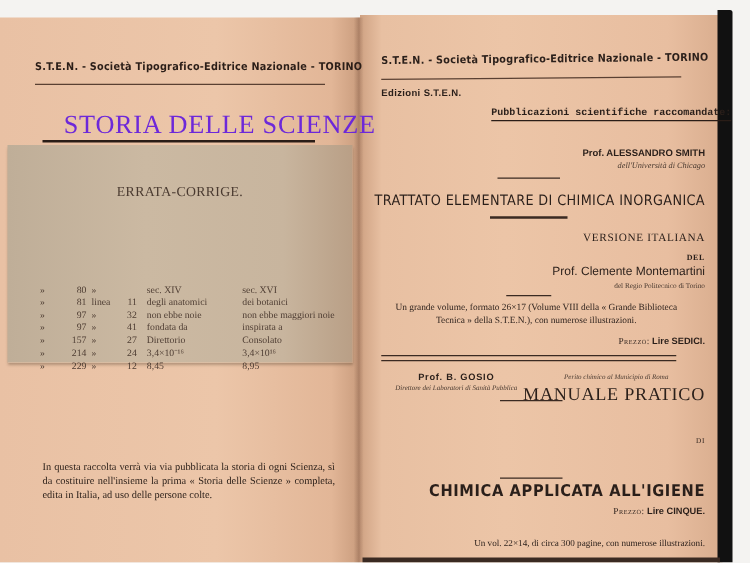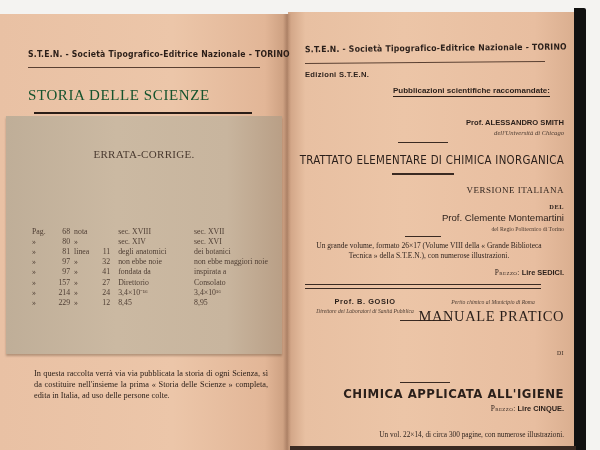--- a/index.html
+++ b/index.html
@@ -32,27 +32,27 @@
 
   
   .publisher-left {
     position:absolute; left:28px; top:49px; width:230px;
     font-family:"DejaVu Sans Condensed","DejaVu Sans",sans-serif;
     font-weight:bold; font-size:8.6px; letter-spacing:0.2px;
     white-space:nowrap; color:#2b1e18;
   }
   .rule-left-1 { position:absolute; left:28px; top:67px; width:232px; height:1px; background:#5a4032; }
   .series-title {
-    position:absolute; left:28px; top:87px;
-    font-size:15px; letter-spacing:0.6px; white-space:nowrap; color:#14532d;
+    position:absolute; left:51px; top:87px;
+    font-size:21px; letter-spacing:0.6px; white-space:nowrap; color:#6d28d9;
   }
   .rule-left-2 { position:absolute; left:34px; top:112px; width:218px; height:2px; background:#2a1d17; }
 
   .errata-sheet {
-    position:absolute; left:6px; top:116px; width:276px; height:238px;
+    position:absolute; left:6px; top:116px; width:276px; height:174px;
     background:linear-gradient(90deg,#bfae98 0%,#cbb9a2 40%,#c8b59e 80%,#b99f86 100%);
     box-shadow:0 2px 2px rgba(80,60,40,0.35);
   }
   .errata-title {
     position:absolute; left:0; width:100%; top:32px; text-align:center;
     font-size:11px; letter-spacing:0.3px; color:#4a3a30;
   }
   .errata-table {
     position:absolute; left:26px; top:110px; border-collapse:collapse;
     font-size:7.8px; color:#4e3d33;
@@ -77,21 +77,21 @@
     font-weight:bold; font-size:8.6px; letter-spacing:0.2px; white-space:nowrap;
     transform:rotate(-0.6deg);
   }
   .rule-right-1 { position:absolute; left:305px; top:62px; width:240px; height:1px; background:#5a4032; transform:rotate(-0.5deg); }
   .edizioni {
     position:absolute; left:305px; top:70px;
     font-family:"Liberation Sans", sans-serif; font-weight:bold; font-size:7.6px; letter-spacing:0.3px;
   }
   .recommended {
     position:absolute; left:393px; top:86px;
-    font-family:Liberation Sans, sans-serif;
+    font-family:Liberation Mono, monospace;
     font-weight:bold; font-size:8px; white-space:nowrap;
     border-bottom:1.5px solid #2a1d17; padding-bottom:1px;
   }
   .center-block { position:absolute; left:292px; width:272px; text-align:right; }
   .prof-smith { top:118px; font-family:"Liberation Sans", sans-serif; font-weight:bold; font-size:7.6px; }
   .smith-affil { top:129px; font-style:italic; font-size:6.6px; color:#4a3a30; }
   .short-rule { position:absolute; height:1px; background:#3a2a22; }
   .treatise-title { top:153px; font-family:"DejaVu Sans Condensed","DejaVu Sans",sans-serif; font-size:11.4px; letter-spacing:0.3px; }
   .version { top:185px; font-size:9px; letter-spacing:0.5px; }
   .del { top:203px; font-size:6.4px; font-weight:bold; letter-spacing:0.5px; }
@@ -131,28 +131,20 @@
 
 <div class="publisher-left">S.T.E.N. - Società Tipografico-Editrice Nazionale - TORINO</div>
 <div class="rule-left-1"></div>
 <div class="series-title">STORIA DELLE SCIENZE</div>
 <div class="rule-left-2"></div>
 
 <div class="errata-sheet">
   <div class="errata-title">ERRATA-CORRIGE.</div>
   <table class="errata-table">
     <tbody>
-      <tr>
-        <td class="c-pag">Pag.</td>
-        <td class="c-page">68</td>
-        <td class="c-kind">nota</td>
-        <td class="c-line"></td>
-        <td class="c-wrong">sec. XVIII</td>
-        <td class="c-right">sec. XVII</td>
-      </tr>
       <tr>
         <td class="c-pag">»</td>
         <td class="c-page">80</td>
         <td class="c-kind">»</td>
         <td class="c-line"></td>
         <td class="c-wrong">sec. XIV</td>
         <td class="c-right">sec. XVI</td>
       </tr>
       <tr>
         <td class="c-pag">»</td>

